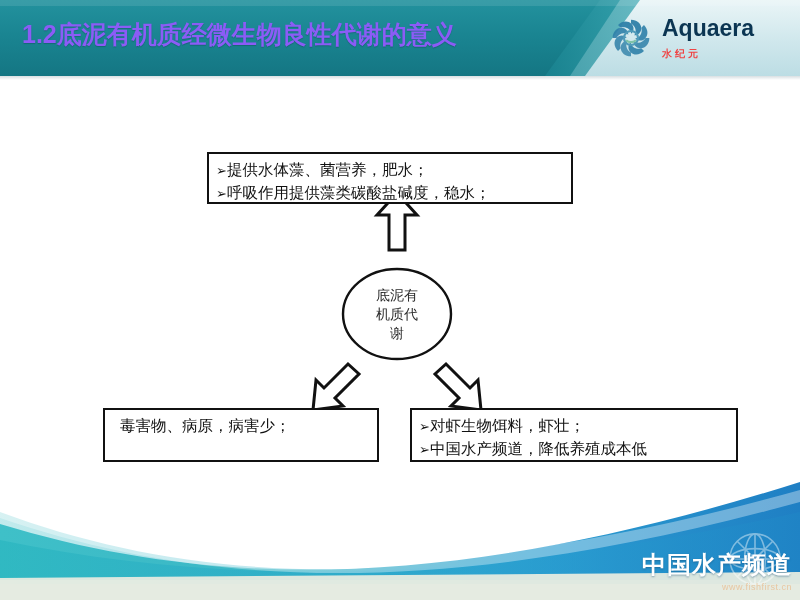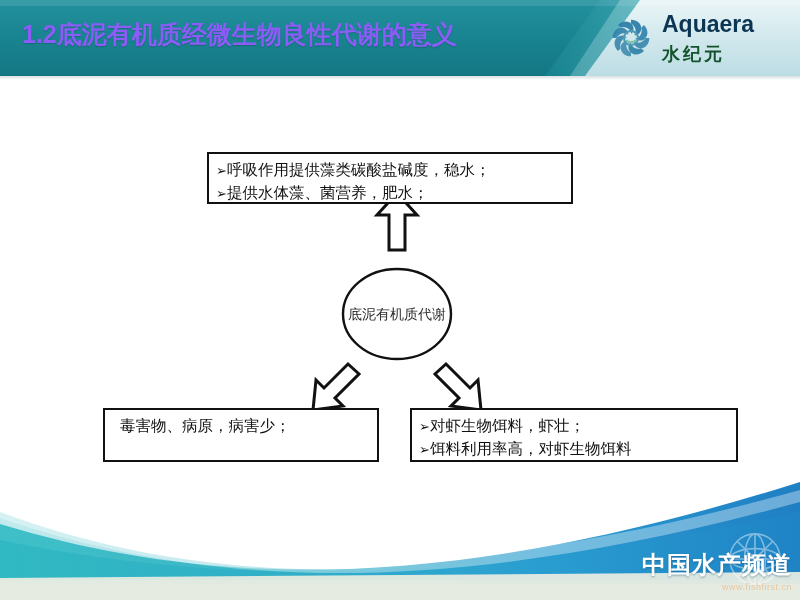--- a/index.html
+++ b/index.html
@@ -74,23 +74,23 @@
     margin-left: 4px;
     line-height: 1;
   }
   #logo-name {
     font-size: 23px;
     font-weight: bold;
     color: #0b3552;
     letter-spacing: 0px;
   }
   #logo-sub {
-    font-size: 18px;
+    font-size: 10px;
     font-weight: bold;
-    color: #14532d;
+    color: #ef4444;
     letter-spacing: 3px;
     margin-top: 9px;
   }
 
   
   #diagram {
     position: absolute;
     left: 0;
     top: 76px;
     width: 800px;
@@ -149,20 +149,21 @@
     left: 0;
     top: 0;
   }
   #center-label {
     position: absolute;
     left: 0;
     top: 0;
     width: 114px;
     height: 96px;
     display: flex;
+    flex-direction: column;
     align-items: center;
     justify-content: center;
     font-family: "DejaVu Sans", "Liberation Sans", sans-serif;
     font-size: 14px;
     line-height: 19px;
     color: #2b2b2b;
     text-align: center;
   }
 
   
@@ -294,24 +295,24 @@
 
       <path d="M 389,174 L 389,139 L 377,139 L 397,117 L 417,139 L 405,139 L 405,174 Z" fill="#ffffff" stroke="#111111" stroke-width="3" stroke-linejoin="miter"></path>
 
       <path d="M 348,288 L 324,312 L 316,304 L 313,334 L 343,330 L 335,322 L 359,298 Z" fill="#ffffff" stroke="#111111" stroke-width="3" stroke-linejoin="miter"></path>
 
       <path d="M 446,288 L 470,312 L 478,304 L 481,334 L 451,330 L 459,322 L 435,298 Z" fill="#ffffff" stroke="#111111" stroke-width="3" stroke-linejoin="miter"></path>
     </svg>
 
     <div class="text-box" id="box-top">
       <div class="line">
+        <span class="bullet">➢</span><span>提供水体藻、菌营养，肥水；</span>
+      </div>
+      <div class="line">
         <span class="bullet">➢</span><span>呼吸作用提供藻类碳酸盐碱度，稳水；</span>
-      </div>
-      <div class="line">
-        <span class="bullet">➢</span><span>提供水体藻、菌营养，肥水；</span>
       </div>
     </div>
 
     <div id="center-node">
       <svg width="114" height="96" viewBox="0 0 114 96">
         <ellipse cx="57" cy="48" rx="54" ry="45" fill="#ffffff" stroke="#111111" stroke-width="2.4"></ellipse>
       </svg>
       <div id="center-label">
         <div>底泥有</div>
         <div>机质代</div>
@@ -323,21 +324,21 @@
       <div class="line cont">
         <span>毒害物、病原，病害少；</span>
       </div>
     </div>
 
     <div class="text-box" id="box-bottom-right">
       <div class="line">
         <span class="bullet">➢</span><span>对虾生物饵料，虾壮；</span>
       </div>
       <div class="line">
-        <span class="bullet">➢</span><span>饵料利用率高，对虾生物饵料</span>
+        <span class="bullet">➢</span><span>中国水产频道，降低养殖成本低</span>
       </div>
     </div>
 
   </div>
 
   <div id="footer-band">
     <svg width="800" height="132" viewBox="0 0 800 132">
       <defs>
         <linearGradient id="wave1" x1="0" y1="0" x2="1" y2="0">
           <stop offset="0%" stop-color="#3fc0c8"></stop>

